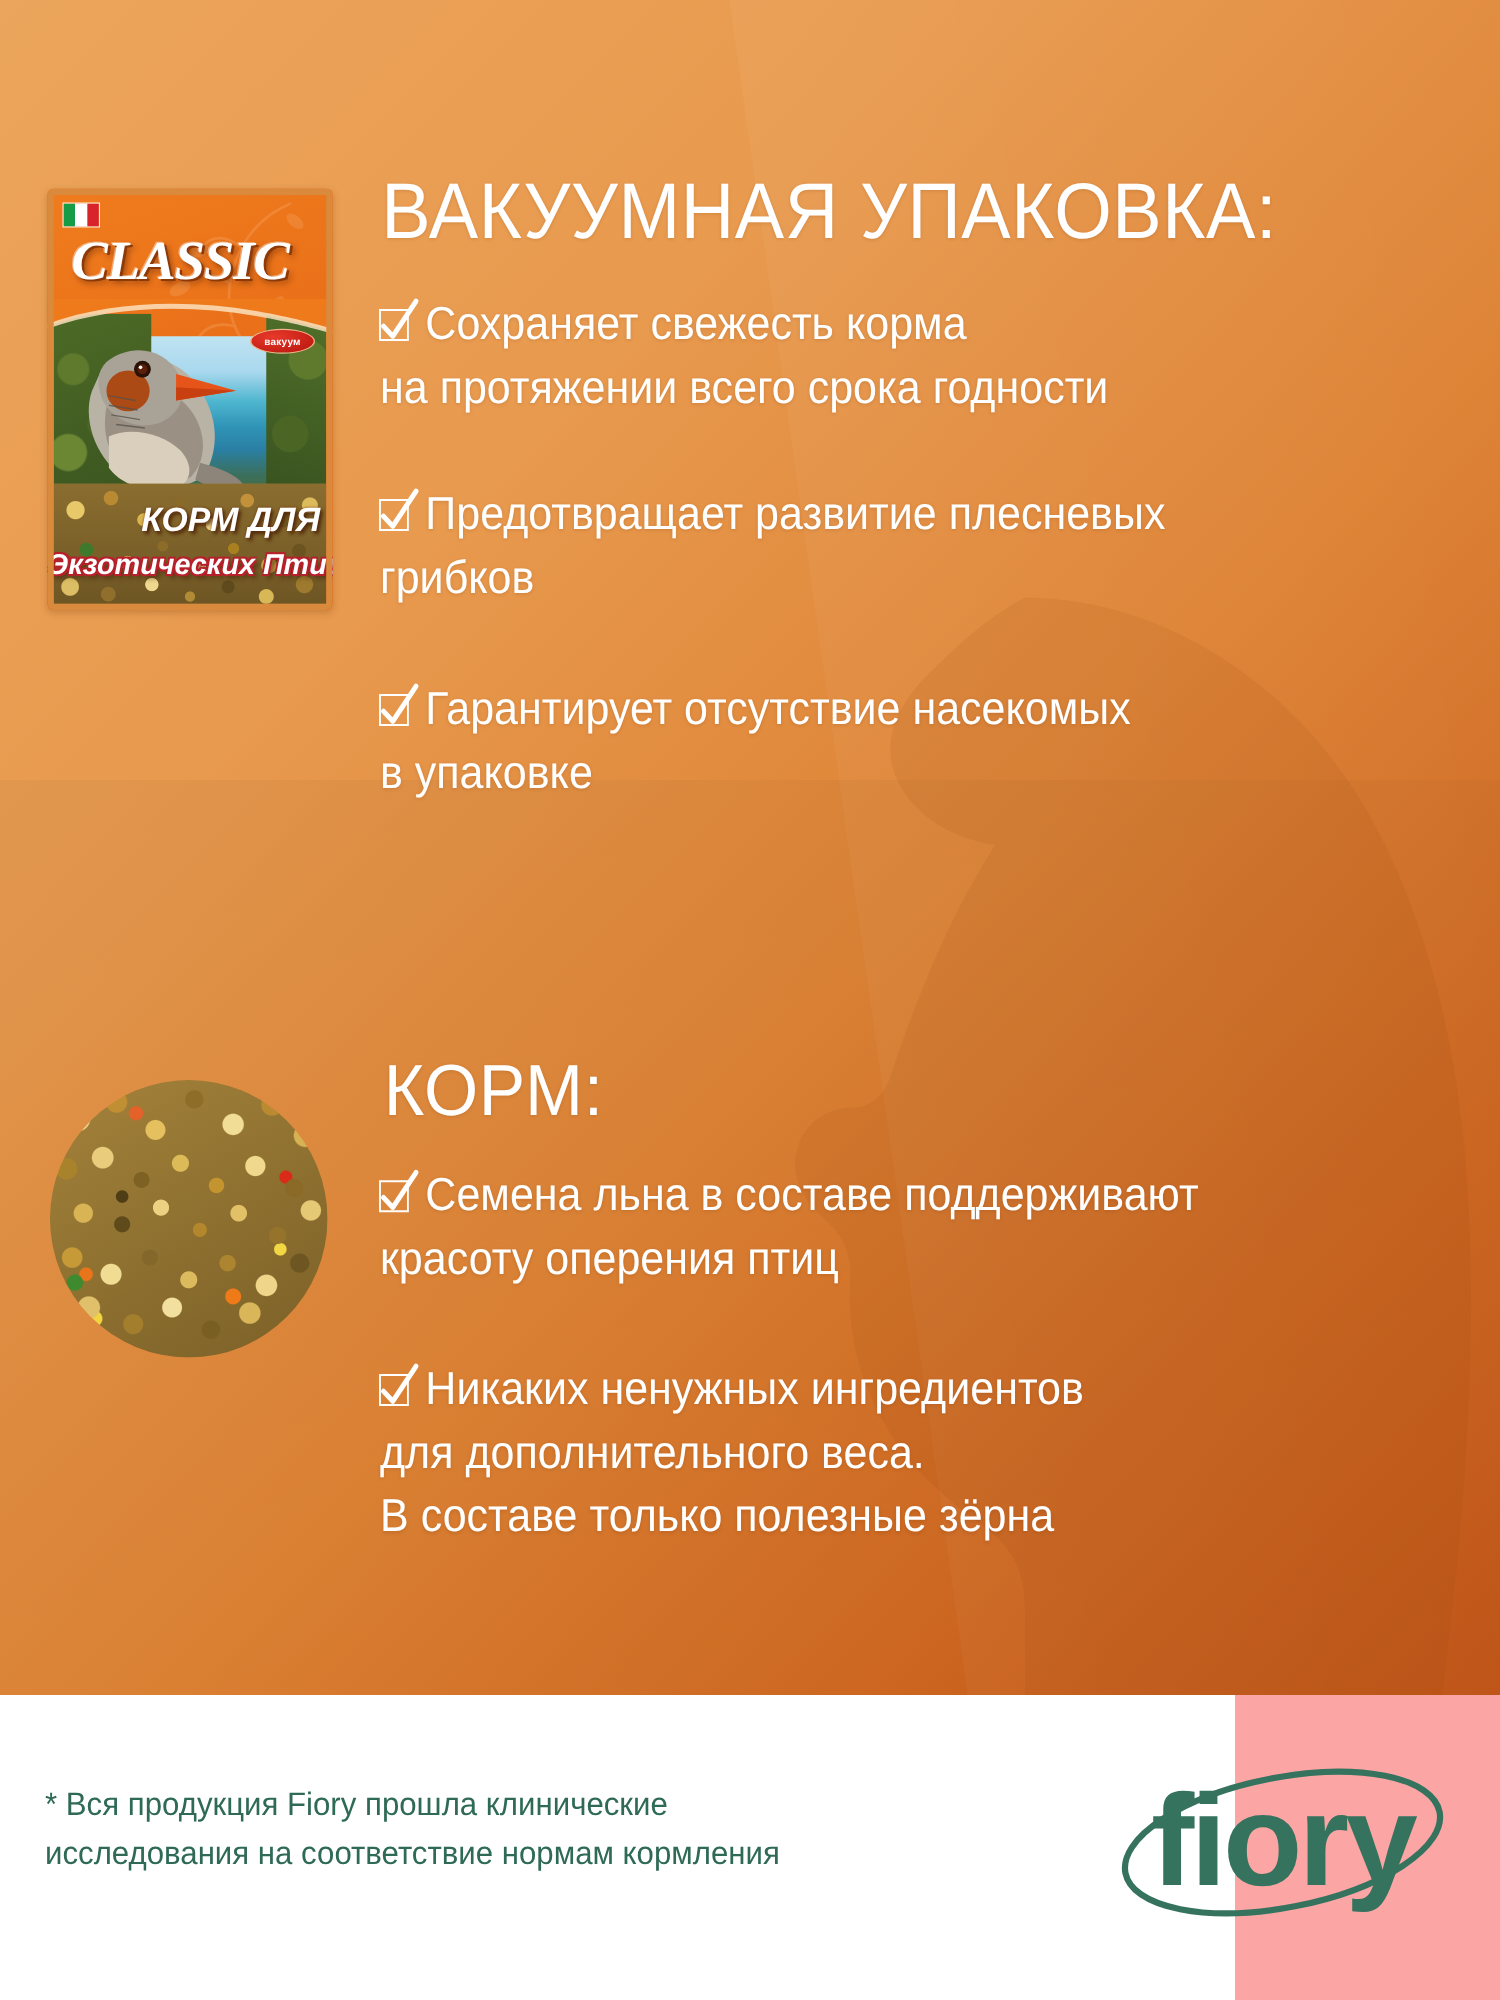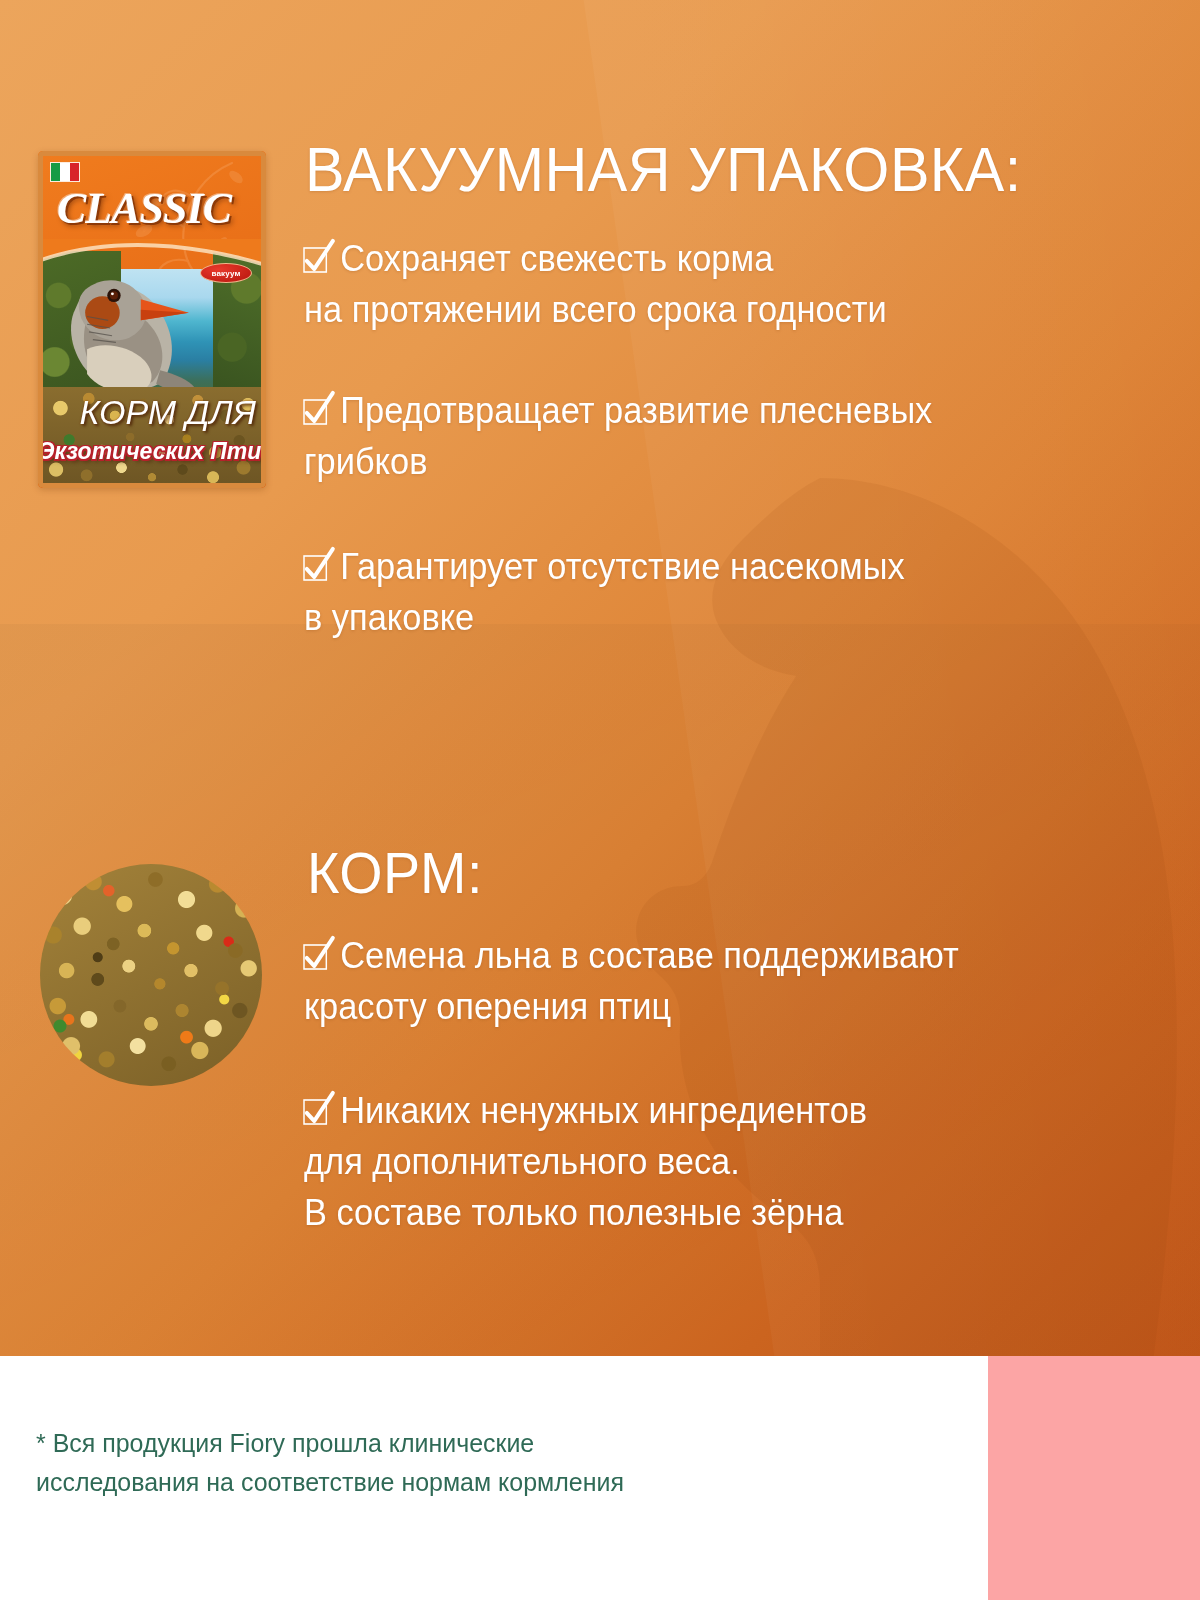--- a/index.html
+++ b/index.html
@@ -310,22 +310,22 @@
       radial-gradient(circle at 78% 94%, #d8b757 0 2.9%, transparent 3.3%),
       radial-gradient(circle at 92% 84%, #9d7a2e 0 3.0%, transparent 3.4%),
       linear-gradient(180deg, #8a6d2f, #6e5624);
   }
   .pkg-t1 {
     position: absolute;
     right: 10px;
     bottom: 56px;
     z-index: 8;
     color: #ffffff;
-    font-weight: normal;
-    font-size: 34px;
+    font-weight: bold;
+    font-size: 27px;
     font-style: italic;
     letter-spacing: 0px;
     white-space: nowrap;
     text-shadow: 2px 2px 3px rgba(70,28,4,0.8), 0 0 2px rgba(120,50,10,0.9);
   }
   .pkg-t2 {
     position: absolute;
     left: 0; right: 0;
     bottom: 23px;
     z-index: 8;
@@ -615,14 +615,22 @@
 
   </div>
 
   <div class="footer">
     <div class="footer-note">
       <span class="line">* Вся продукция Fiory прошла клинические</span>
       <span class="line">исследования на соответствие нормам кормления</span>
     </div>
   </div>
 
+  <div class="fiory-logo">
+    <svg viewBox="0 0 276 152" xmlns="http://www.w3.org/2000/svg">
+
+      <ellipse cx="138" cy="76" rx="128" ry="52" fill="none" stroke="#36735e" stroke-width="5" transform="rotate(-11 138 76)"></ellipse>
+
+      <text x="138" y="110" text-anchor="middle" font-family="'Liberation Sans', sans-serif" font-size="104" font-weight="bold" fill="#36735e" letter-spacing="-3">fiory</text>
+    </svg>
+  </div>
 
 </div>
 
 </body></html>

